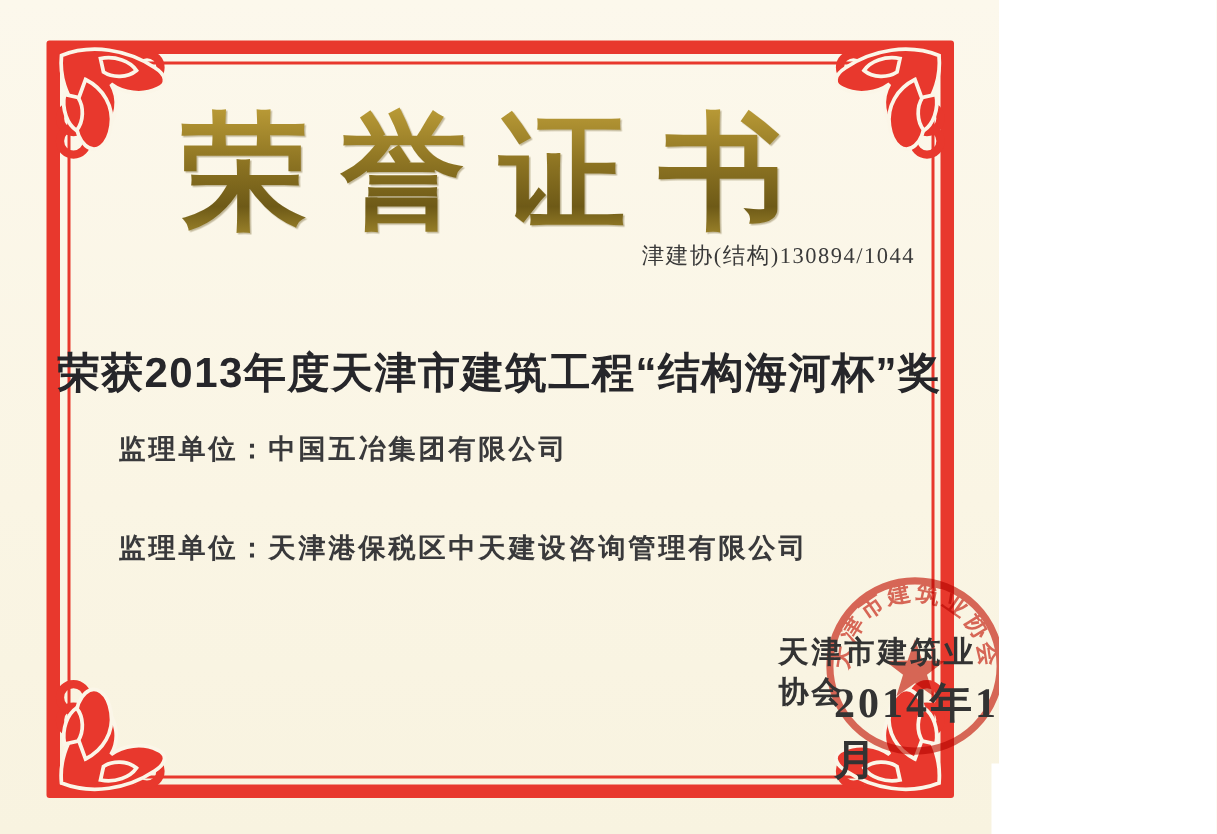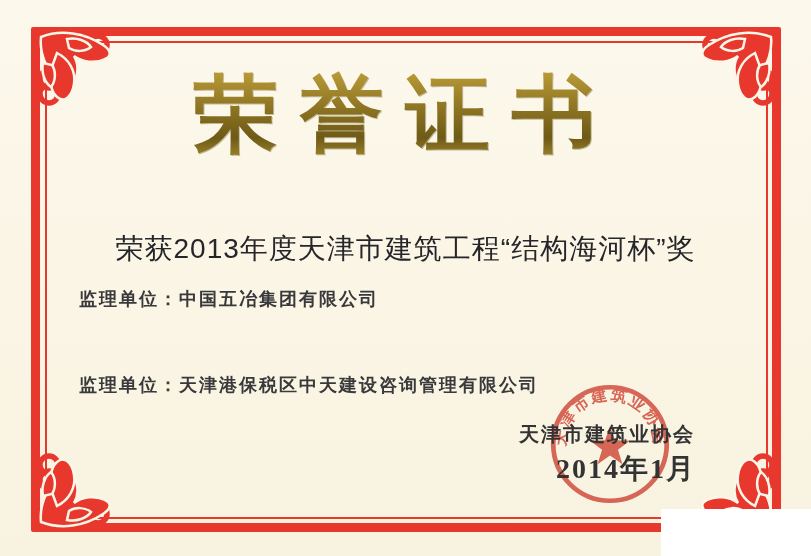--- a/index.html
+++ b/index.html
@@ -4,21 +4,21 @@
 <style>
   html,body{margin:0;padding:0;}
   :root{
     --red:#e8382d;
     --stamp:#d5493d;
     --bg:#fbf6e8;
     --ink:#2e2e2e;
   }
   .scan{
     position:relative;
-    width:811px;height:556px;
+    width:666px;height:556px;
     background:var(--bg);
     background-image:linear-gradient(180deg,#fcf8ec 0%,#faf5e4 60%,#f8f3e0 100%);
     overflow:hidden;
     font-family:"Liberation Serif","DejaVu Serif",serif;
     color:var(--ink);
   }
   
   .frame-outer{
     position:absolute;left:31px;top:27px;right:30px;bottom:24px;
     border:9px solid var(--red);border-radius:2px;
@@ -51,29 +51,29 @@
     position:absolute;right:56px;top:161px;
     font-size:15px;letter-spacing:1px;color:#3a3a3a;z-index:3;
   }
   .project-line{
     position:absolute;left:79px;top:188px;
     font-size:21px;font-weight:bold;letter-spacing:1px;color:#30302f;z-index:3;
   }
   .award-line{
     position:absolute;left:0;right:0;top:230px;text-align:center;
     font-family:"Liberation Sans","DejaVu Sans",sans-serif;
-    font-size:28px;font-weight:normal;letter-spacing:1px;color:#26262a;z-index:3;
+    font-size:28px;font-weight:bold;letter-spacing:1px;color:#26262a;z-index:3;
   }
   .row{
     position:absolute;left:79px;
     font-size:18px;font-weight:bold;letter-spacing:2px;color:#39393b;z-index:3;
   }
   .row.r1{top:287px;}
   .row.r2{top:320px;}
-  .row.r3{top:353px;margin-top:20px;}
+  .row.r3{top:353px;}
   .manager{
     position:absolute;left:588px;top:287px;
     font-size:18px;font-weight:bold;letter-spacing:1px;color:#39393b;z-index:3;
   }
   .issue-statement{
     position:absolute;left:151px;top:398px;
     font-size:19px;font-weight:bold;letter-spacing:3px;color:#3a3a3c;z-index:3;
   }
   .issuer{
     position:absolute;left:519px;top:421px;
@@ -128,20 +128,21 @@
     </svg>
   <svg class="corner bl" viewBox="0 0 90 90">
       <use href="#corner-orn"></use>
     </svg>
   <svg class="corner br" viewBox="0 0 90 90">
       <use href="#corner-orn"></use>
     </svg>
 
   <div class="title">荣誉证书</div>
 
+  <div class="cert-number">津建协(结构)130894/1044</div>
 
 
   <div class="award-line">荣获2013年度天津市建筑工程“结构海河杯”奖</div>
 
   <div class="row r1">
     <span>监理单位：</span><span>中国五冶集团有限公司</span>
   </div>
 
 
   <div class="row r3">

